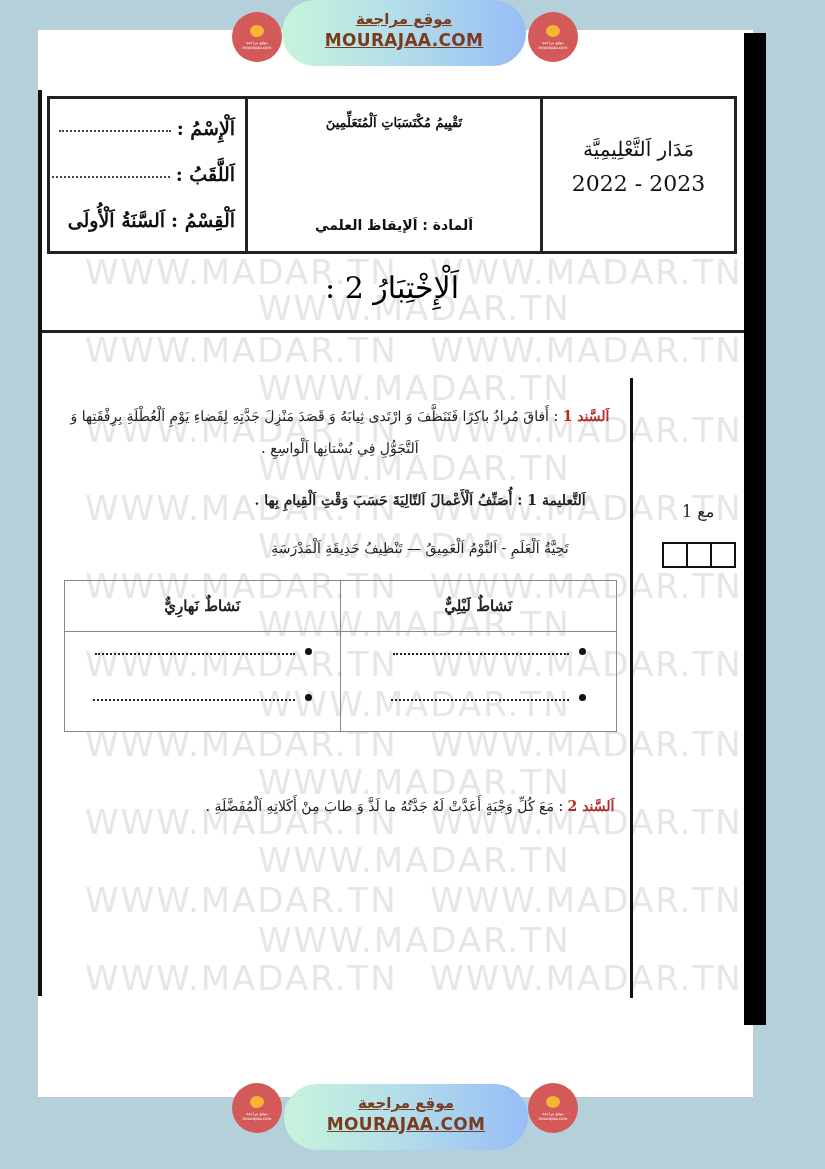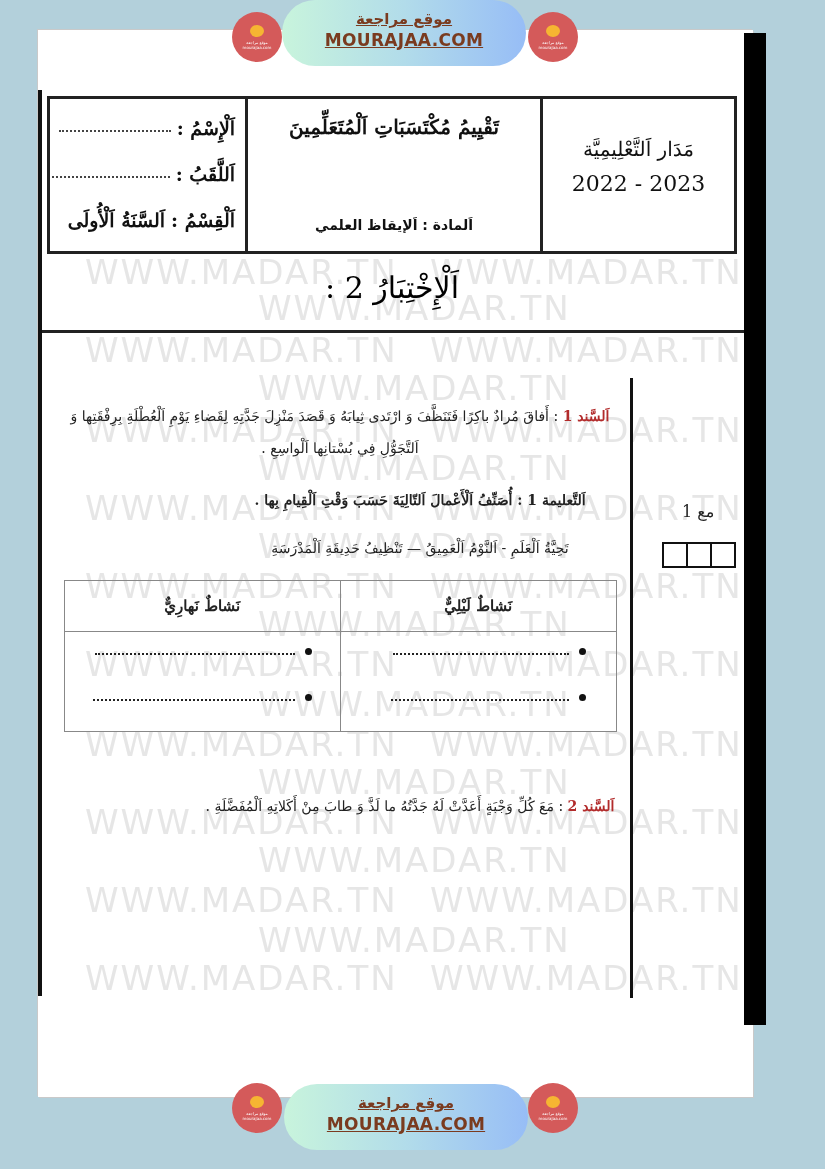--- a/index.html
+++ b/index.html
@@ -125,21 +125,21 @@
     <div class="field-row" style="top:64px;">
       <span>اَللَّقَبُ :</span>
       <span class="dots" style="width:118px;"></span>
     </div>
     <div class="field-row" style="top:110px;">
       <span>اَلْقِسْمُ :</span>
       <span>اَلسَّنَةُ اَلْأُولَى</span>
     </div>
   </div>
   <div class="hcell mid rtl">
-    <div class="center-text" style="top:16px;font-size:20px;font-weight:bold;">تَقْيِيمُ مُكْتَسَبَاتِ اَلْمُتَعَلِّمِينَ</div>
+    <div class="center-text" style="top:16px;font-size:13px;font-weight:bold;">تَقْيِيمُ مُكْتَسَبَاتِ اَلْمُتَعَلِّمِينَ</div>
     <div class="center-text" style="top:118px;font-size:14px;font-weight:bold;font-family:'DejaVu Sans',sans-serif;">اَلمادة : اَلإيقاظ العلمي</div>
   </div>
   <div class="hcell right rtl">
     <div class="center-text" style="top:38px;font-size:20px;">مَدَار اَلتَّعْلِيمِيَّة</div>
     <div class="center-text" style="top:72px;font-size:22px;direction:ltr;"><span>2022 - 2023</span></div>
   </div>
 </div>
 
 <div class="test-title rtl">اَلْإِخْتِبَارُ 2 :</div>
 <div class="rule" style="left:42px;top:330px;width:702px;height:3px;"></div>

